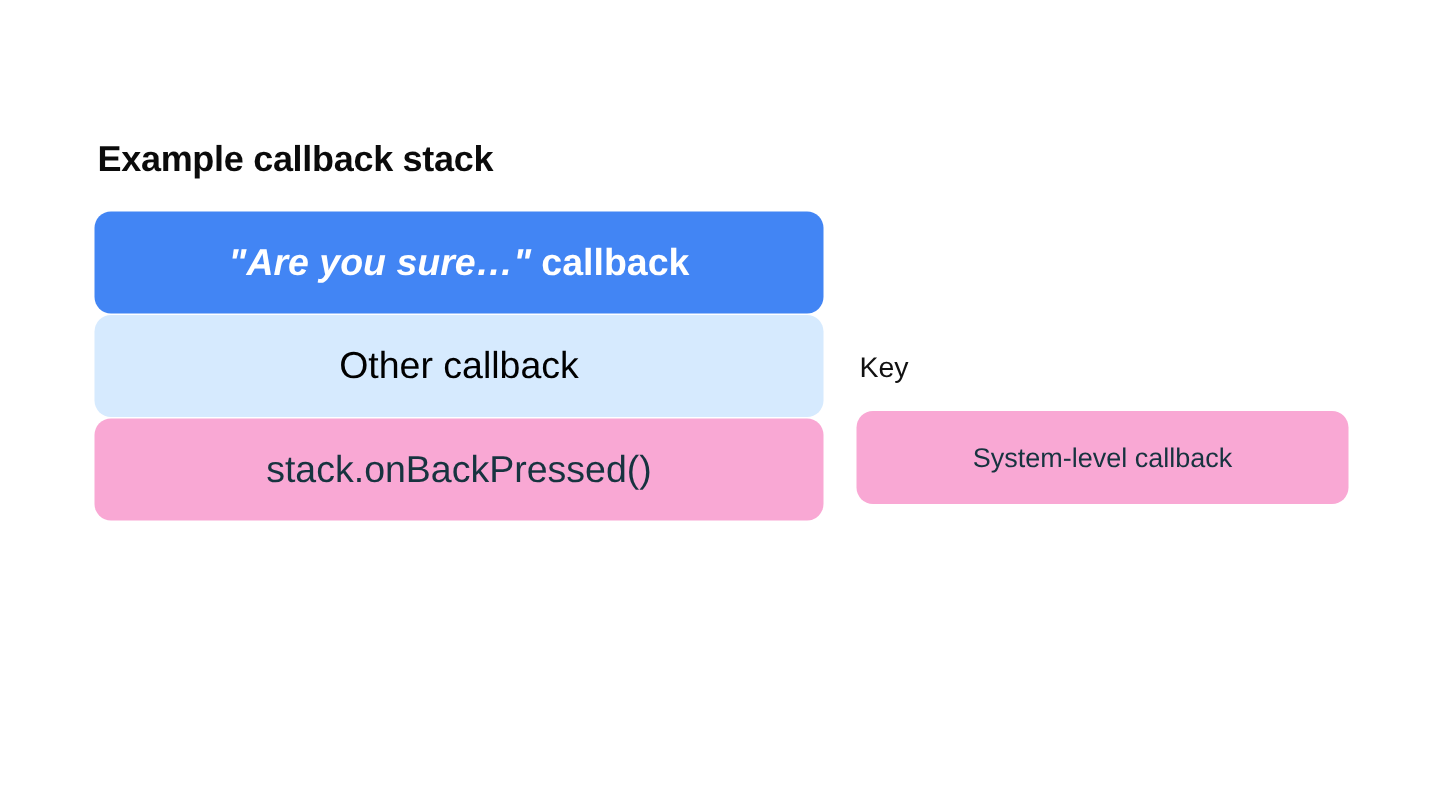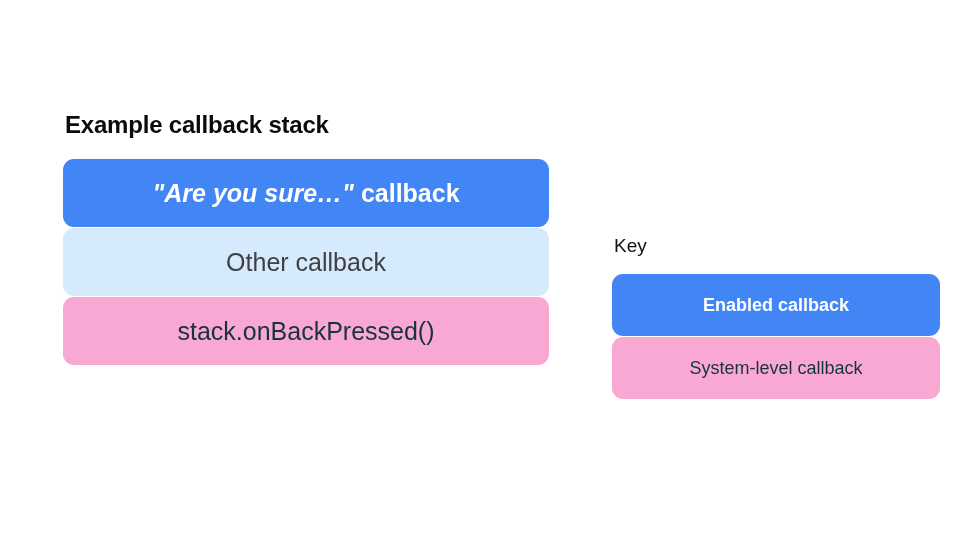--- a/index.html
+++ b/index.html
@@ -18,21 +18,21 @@
 
   #canvas {
     position: absolute;
     inset: 0;
   }
 
   
   #stack-panel {
     position: absolute;
     left: 63px;
-    top: 108px;
+    top: 90px;
     width: 486px;
   }
 
   #stack-title {
     font-size: 24px;
     font-weight: 700;
     letter-spacing: -0.2px;
     color: #0b0b0b;
     line-height: 34px;
     margin: 0 0 17px 2px;
@@ -62,39 +62,39 @@
   }
 
   
   .card.enabled {
     background: #4285f4;
     color: #ffffff;
     font-weight: 700;
   }
   .card.disabled {
     background: #d6eafe;
-    color: #404040;
+    color: #000000;
     font-weight: 400;
   }
   .card.system {
     background: #f9a8d4;
     color: #17333f;
     font-weight: 400;
   }
 
   
   .quoted {
     font-style: italic;
     font-weight: 700;
   }
 
   
   #key-panel {
     position: absolute;
-    left: 612px;
+    left: 571px;
     top: 234px;
     width: 328px;
   }
 
   #key-title {
     font-size: 19px;
     font-weight: 500;
     color: #111111;
     line-height: 24px;
     margin: 0 0 16px 2px;
@@ -142,23 +142,20 @@
 
     </div>
   </section>
 
   <section id="key-panel">
 
     <h2 id="key-title">Key</h2>
 
     <div id="key-list">
 
-      <div class="card key-card enabled">
-        <span>Enabled callback</span>
-      </div>
 
 
       <div class="card key-card system">
         <span>System-level callback</span>
       </div>
 
     </div>
   </section>
 
 </div>

